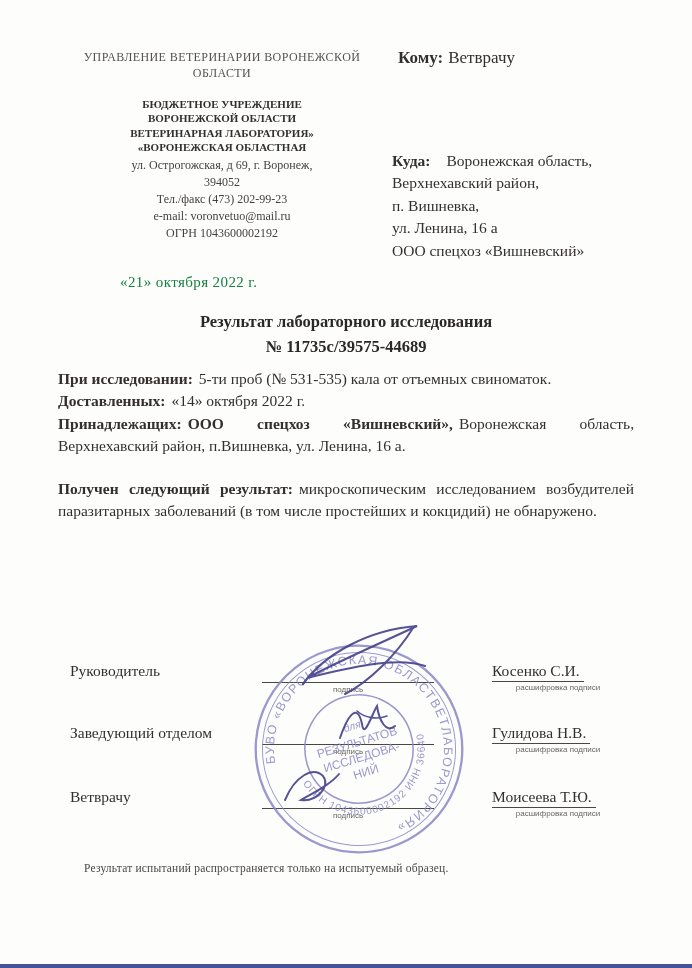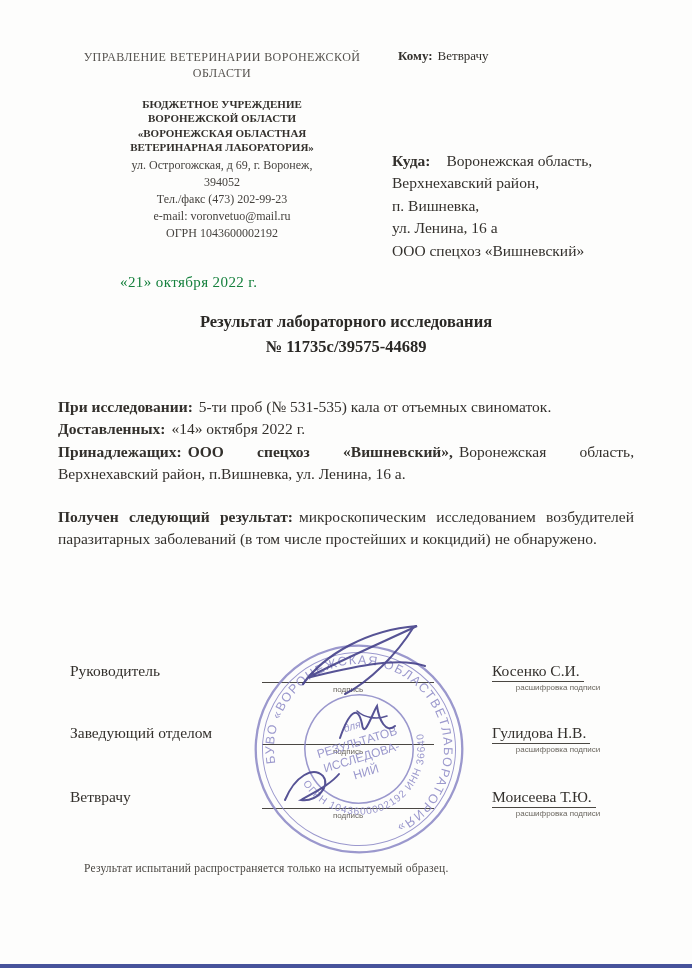--- a/index.html
+++ b/index.html
@@ -18,37 +18,37 @@
     text-align:center;
   }
   .authority{font-size:12px;color:#55524e;letter-spacing:.4px;line-height:1.3;}
   .org-bold{margin-top:16px;font-weight:bold;font-size:11px;line-height:1.3;color:#33302c;}
   .org-addr{margin-top:3px;font-size:12px;line-height:1.4;color:#45423e;}
   .date-line{
     position:absolute;left:120px;top:274px;font-size:15px;color:#15803d;letter-spacing:.4px;
   }
   
   .to-line{
-    position:absolute;left:398px;top:48px;font-size:13px;color:#33302c;
+    position:absolute;left:398px;top:48px;font-size:17px;color:#33302c;
   }
   .where-block{
     position:absolute;left:392px;top:150px;width:260px;
     font-size:15.5px;line-height:1.45;color:#33302c;
   }
   .where-block .b{margin-right:16px;}
   .to-line .b{margin-right:5px;}
   
   .title{
     position:absolute;left:0;top:310px;width:100%;
     text-align:center;font-weight:bold;font-size:16.5px;line-height:1.5;color:#2b2926;
   }
   
   .body-text{
     position:absolute;left:58px;top:368px;width:576px;
-    font-size:15.5px;line-height:1.45;text-align:justify;color:#33302c;margin-top:28px;
+    font-size:15.5px;line-height:1.45;text-align:justify;color:#33302c;
   }
   .body-text p{margin:0;}
   .body-text .gap{margin-top:20px;}
   .body-text .b{margin-right:6px;}
   
   .sig-row{position:absolute;left:0;width:100%;height:46px;}
   .sig-role{position:absolute;left:70px;top:0;font-size:15.5px;color:#33302c;}
   .sig-line{position:absolute;left:262px;top:20px;width:172px;border-bottom:1.3px solid #4a4742;}
   .sig-line-caption{position:absolute;left:262px;top:23px;width:172px;text-align:center;font-size:8px;color:#6a665f;font-family:"Liberation Sans",sans-serif;}
   .sig-name{position:absolute;left:492px;top:0;font-size:15.5px;color:#33302c;border-bottom:1.3px solid #4a4742;padding:0 4px 1px 0;}
@@ -77,22 +77,22 @@
 </head>
 <body>
 
 <div class="page">
 
   <div class="org-block">
     <div class="authority">УПРАВЛЕНИЕ ВЕТЕРИНАРИИ ВОРОНЕЖСКОЙ ОБЛАСТИ</div>
     <div class="org-bold">
       <div>БЮДЖЕТНОЕ УЧРЕЖДЕНИЕ</div>
       <div>ВОРОНЕЖСКОЙ ОБЛАСТИ</div>
+      <div>ВЕТЕРИНАРНАЯ ЛАБОРАТОРИЯ»</div>
       <div>«ВОРОНЕЖСКАЯ ОБЛАСТНАЯ</div>
-      <div>ВЕТЕРИНАРНАЯ ЛАБОРАТОРИЯ»</div>
     </div>
     <div class="org-addr">
       <div>ул. Острогожская, д 69, г. Воронеж,</div>
       <div>394052</div>
       <div>Тел./факс  (473) 202-99-23</div>
       <div>e-mail: voronvetuo@mail.ru</div>
       <div>ОГРН 1043600002192</div>
     </div>
   </div>
 

